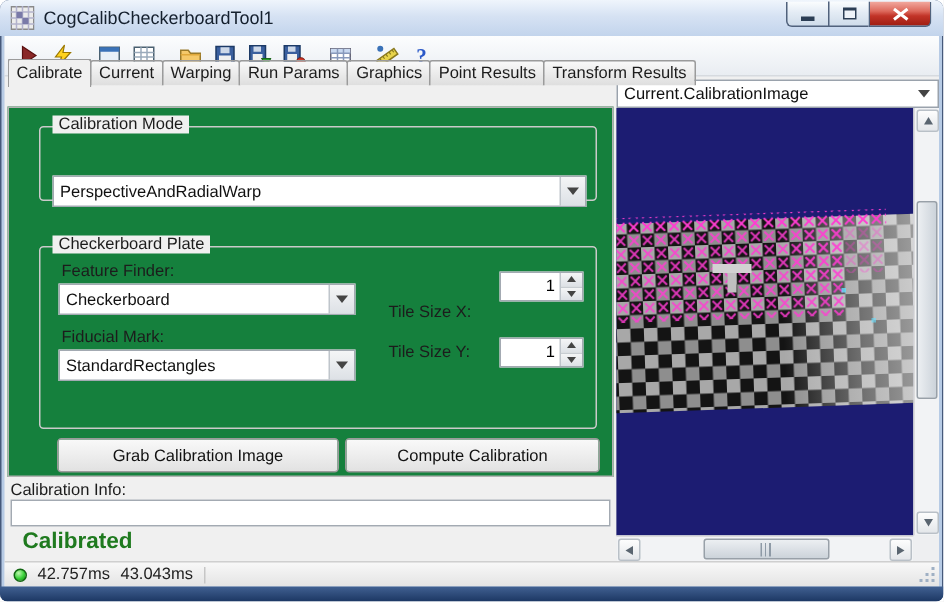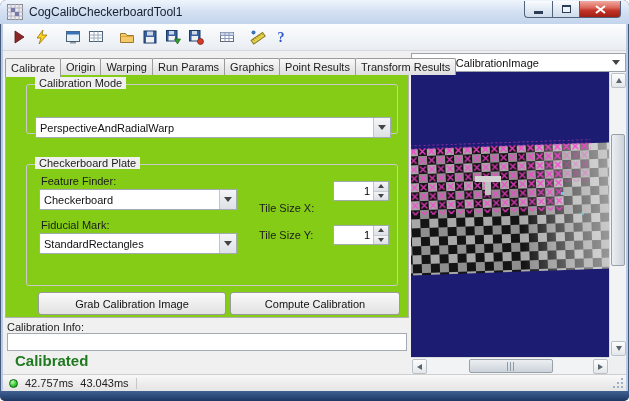--- a/index.html
+++ b/index.html
@@ -20,26 +20,26 @@
   
   .frame-bottom{position:absolute;left:0;right:0;bottom:0;height:10px;background:linear-gradient(#416192,#1c3763);border-radius:0 0 5px 5px}
   
   .client{position:absolute;left:3px;right:3px;top:24px;bottom:10px;background:#f0f0f0;overflow:hidden}
   
   .toolbar{position:absolute;left:0;right:0;top:0;height:27px;background:linear-gradient(#fcfdfe,#e9edf2);
            border-bottom:1px solid #d6dadf;display:flex;align-items:center;gap:2px;padding:0 5px}
   .tb-btn{width:21px;height:22px;border:none;background:transparent;display:flex;align-items:center;justify-content:center;padding:0}
   .tb-gap{width:6px}
   
-  .tabstrip{position:absolute;left:2px;top:34px;width:404px;height:19px;display:flex;align-items:flex-start;z-index:2}
+  .tabstrip{position:absolute;left:2px;top:15px;width:404px;height:19px;display:flex;align-items:center;z-index:2}
   .tab{height:17px;padding:0 5px;font-size:11px;line-height:16px;color:#1c1c1c;
        background:linear-gradient(#f9f9f9,#dedede);border:1px solid #9b9b9b;border-bottom:none;
        margin-right:-1px;border-radius:2px 2px 0 0;white-space:nowrap}
   .tab.selected{height:19px;background:#f0f0f0;position:relative;z-index:3;line-height:18px}
-  .tabpage{position:absolute;left:2px;top:47px;width:404px;height:247px;background:#84cc16;border:1px solid #b2b2b2;z-index:1}
+  .tabpage{position:absolute;left:2px;top:47px;width:404px;height:247px;background:#15803d;border:1px solid #b2b2b2;z-index:1}
   
   .groupbox{position:absolute;border:1px solid #cacaca;border-radius:3px}
   .gb-label{position:absolute;top:-8px;left:8px;background:#f0f0f0;padding:0 4px;font-size:11px;color:#1c1c1c}
   .gb-mode{left:20px;top:12px;width:372px;height:50px}
   .gb-plate{left:20px;top:92px;width:372px;height:122px}
   
   .combo{position:absolute;height:21px;background:#fff;border:1px solid #a3aab2;display:flex;align-items:center}
   .combo-value{flex:1;font-size:11px;padding-left:4px;color:#111;white-space:nowrap;overflow:hidden}
   .combo-btn{width:17px;height:100%;border-left:1px solid #bfc5cb;background:linear-gradient(#f4f5f6,#dde1e6);
              display:flex;align-items:center;justify-content:center}
@@ -201,21 +201,21 @@
       </button>
       <button class="tb-btn">
         <svg width="16" height="16">
             <text x="8" y="13" text-anchor="middle" font-size="14" font-weight="bold" fill="#2a58c8" font-family="Liberation Serif, serif">?</text>
           </svg>
       </button>
     </div>
 
     <div class="tabstrip">
       <div class="tab selected">Calibrate</div>
-      <div class="tab">Origin</div>
+      <div class="tab">Current</div>
       <div class="tab">Warping</div>
       <div class="tab">Run Params</div>
       <div class="tab">Graphics</div>
       <div class="tab">Point Results</div>
       <div class="tab">Transform Results</div>
     </div>
 
     <div class="tabpage">
 
       <div class="groupbox gb-mode">

